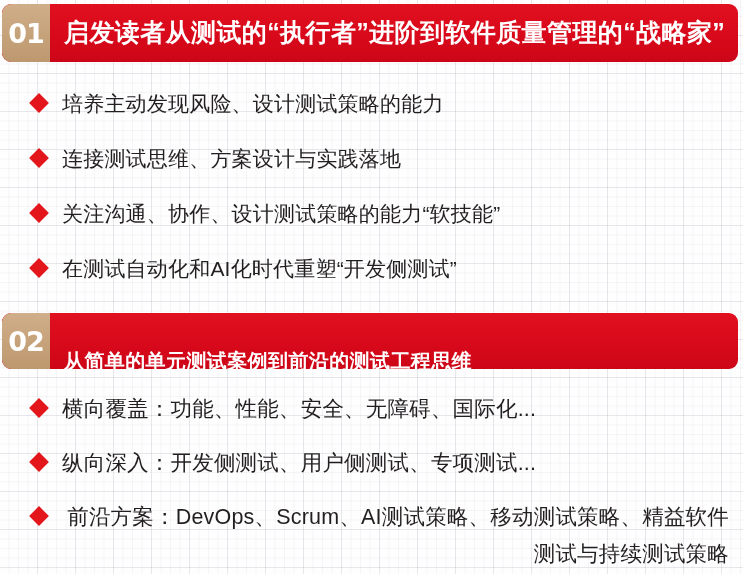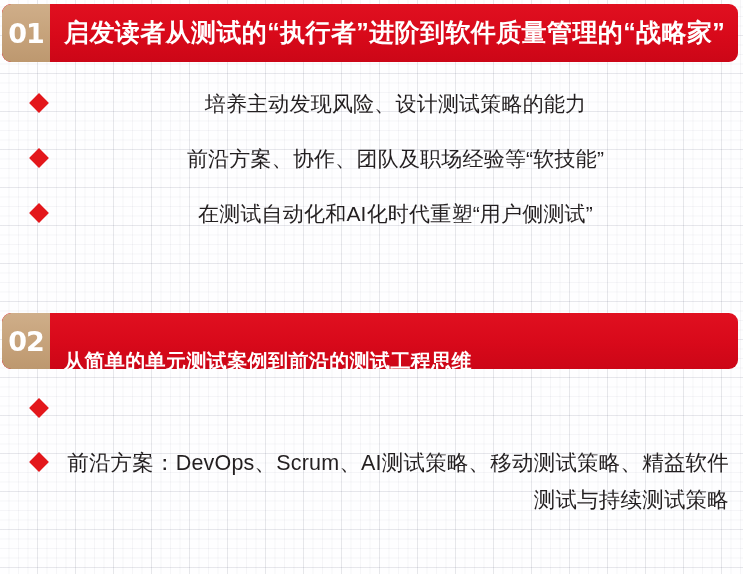--- a/index.html
+++ b/index.html
@@ -113,21 +113,21 @@
     font-size: 21px;
     color: #231f20;
     line-height: 36px;
     letter-spacing: 0.2px;
     font-family: "Liberation Sans", "DejaVu Sans", sans-serif;
   }
 
   
   #sec1-header { top: 4px; }
   #sec1-list   { top: 86px; }
-  #sec1-list .bullet-item { height: 55px; text-align: center; }
+  #sec1-list .bullet-item { height: 55px; }
 
   #sec2-header { top: 313px; }
   #sec2-list   { top: 391px; }
   #sec2-list .bullet-item { height: 54px; }
   #sec2-list .bullet-item.multiline { height: auto; text-align: right; }
   #sec2-list .bullet-text { font-size: 21.5px; line-height: 37px; }
 </style>
 </head>
 <body>
 
@@ -138,36 +138,45 @@
     <div class="header-title">启发读者从测试的“执行者”进阶到软件质量管理的“战略家”</div>
   </div>
 
   <div class="bullet-list" id="sec1-list">
     <div class="bullet-item">
       <span class="diamond"></span>
       <span class="bullet-text">培养主动发现风险、设计测试策略的能力</span>
     </div>
     <div class="bullet-item">
       <span class="diamond"></span>
-      <span class="bullet-text">前沿方案、协作、团队及职场经验等“软技能”</span>
+      <span class="bullet-text">连接测试思维、方案设计与实践落地</span>
     </div>
     <div class="bullet-item">
       <span class="diamond"></span>
-      <span class="bullet-text">在测试自动化和AI化时代重塑“用户侧测试”</span>
+      <span class="bullet-text">关注沟通、协作、设计测试策略的能力“软技能”</span>
+    </div>
+    <div class="bullet-item">
+      <span class="diamond"></span>
+      <span class="bullet-text">在测试自动化和AI化时代重塑“开发侧测试”</span>
     </div>
   </div>
 
   <div class="section-header sec2" id="sec2-header">
     <div class="num-badge">02</div>
     <div class="header-title">从简单的单元测试案例到前沿的测试工程思维</div>
   </div>
 
   <div class="bullet-list" id="sec2-list">
     <div class="bullet-item">
       <span class="diamond"></span>
+      <span class="bullet-text">横向覆盖：功能、性能、安全、无障碍、国际化...</span>
+    </div>
+    <div class="bullet-item">
+      <span class="diamond"></span>
+      <span class="bullet-text">纵向深入：开发侧测试、用户侧测试、专项测试...</span>
     </div>
     <div class="bullet-item multiline">
       <span class="diamond"></span>
       <span class="bullet-text">前沿方案：DevOps、Scrum、AI测试策略、移动测试策略、精益软件测试与持续测试策略</span>
     </div>
   </div>
 
 </div>
 
 </body></html>

